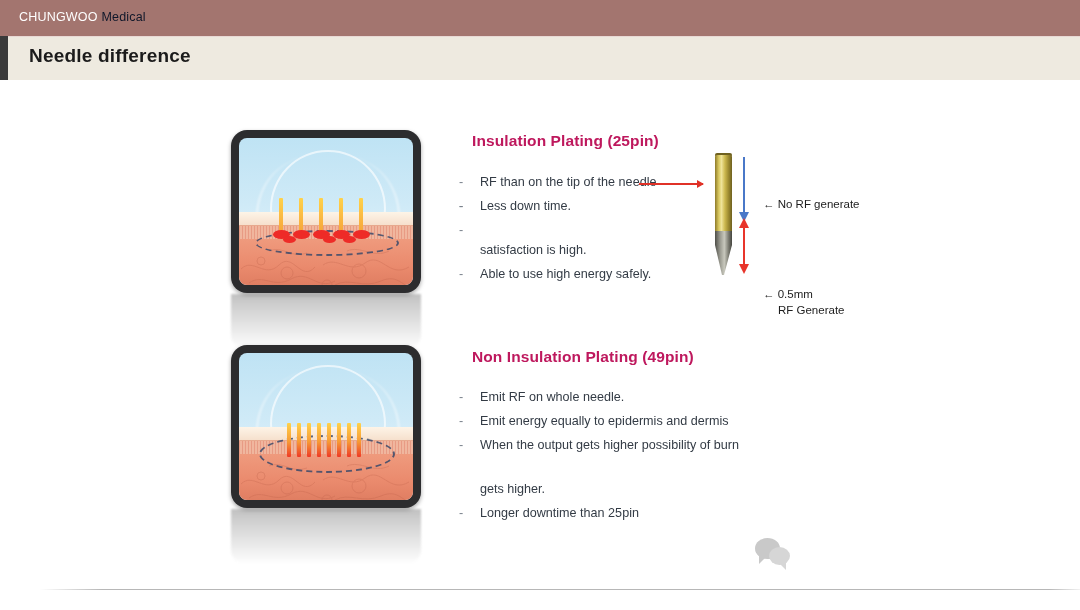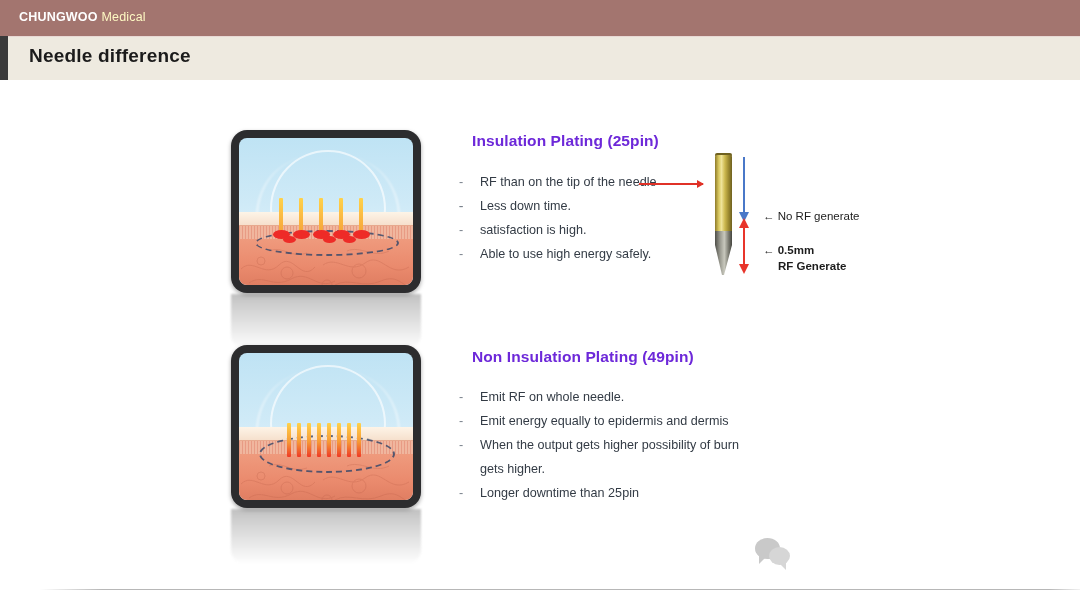--- a/index.html
+++ b/index.html
@@ -14,22 +14,22 @@
   
   .brand-band{
     position:absolute;left:0;top:0;width:1080px;height:36px;
     background:#a3756f;
   }
   .brand-band .brand{
     position:absolute;left:19px;top:10px;
     font-size:12.5px;letter-spacing:.2px;color:#f6eeec;
     white-space:nowrap;
   }
-  .brand-strong{font-weight:bold;color:#ffffff;}
-  .brand-light{font-weight:normal;color:#fef9c3;}
+  .brand-strong{font-weight:normal;color:#ffffff;}
+  .brand-light{font-weight:normal;color:#0f172a;}
 
   .title-band{
     position:absolute;left:0;top:36px;width:1080px;height:44px;
     background:#eeeae0;
     border-top:1px solid #e8d9d5;
   }
   .title-accent{
     position:absolute;left:0;top:36px;width:8px;height:44px;
     background:#3a3a3a;
   }
@@ -107,35 +107,35 @@
   .reflection{
     position:absolute;width:190px;height:55px;
     background:linear-gradient(rgba(120,120,120,.45),rgba(255,255,255,0));
     border-radius:0 0 14px 14px;
     filter:blur(1px);
   }
 
   
   .sec-title{
     position:absolute;
-    font-size:15.5px;font-weight:bold;color:#6d28d9;
+    font-size:15.5px;font-weight:bold;color:#be185d;
     letter-spacing:.1px;white-space:nowrap;
   }
   .bullets{position:absolute;}
   .bullet{
     position:relative;
     font-size:12.6px;color:#333b45;
     line-height:24px;
     padding-left:24px;
     white-space:nowrap;
   }
   .bullet .dash{
     position:absolute;left:3px;top:0;color:#7a828c;
   }
-  .bullet.cont{padding-left:24px;}
+  .bullet.cont{padding-left:24px;margin-top:20px;}
 
   
   .needle-fig{position:absolute;left:703px;top:155px;width:200px;height:130px;}
   .needle-body{
     position:absolute;left:12px;top:0;width:17px;height:78px;
     background:linear-gradient(90deg,#8d7a2a 0%,#d9c85f 22%,#efe49a 38%,#cdb94f 58%,#9c8a30 80%,#6f6120 100%);
     border-radius:2px 2px 0 0;
   }
   .needle-top{
     position:absolute;left:12px;top:-2px;width:17px;height:4px;
@@ -168,21 +168,21 @@
     border-bottom:10px solid #e8352b;border-left:5px solid transparent;border-right:5px solid transparent;
   }
   .red-dbl:after{
     content:"";position:absolute;left:-4px;bottom:-9px;
     border-top:10px solid #e8352b;border-left:5px solid transparent;border-right:5px solid transparent;
   }
   .lbl{
     position:absolute;font-size:11.5px;color:#1d1d1d;white-space:nowrap;
   }
   .lbl-norm{font-weight:normal;}
-  .lbl-bold{font-weight:bold;}
+  .lbl-bold{font-weight:normal;margin-top:44px;}
 
   
   .footer-rule{
     position:absolute;left:40px;top:589px;width:1040px;height:1px;
     background:linear-gradient(90deg,rgba(190,190,190,0),rgba(175,175,175,.9) 6%,rgba(175,175,175,.9) 97%,rgba(190,190,190,.2));
   }
   .watermark{
     position:absolute;left:755px;top:538px;
     display:flex;align-items:center;gap:12px;
   }
@@ -290,21 +290,21 @@
             <stop offset="55%" stop-color="#c8c8bd"></stop>
             <stop offset="80%" stop-color="#7b7b71"></stop>
             <stop offset="100%" stop-color="#45453f"></stop>
           </linearGradient>
         </defs>
         <path d="M0 0 L17 0 L17 14 L9 44 L7 44 L0 14 Z" fill="url(#tipg)"></path>
       </svg>
     </div>
     <div class="blue-arrow"></div>
     <div class="red-dbl"></div>
-    <div class="lbl lbl-norm" style="left:60px;top:55px;">← No RF generate</div>
+    <div class="lbl lbl-norm" style="left:60px;top:43px;">← No RF generate</div>
     <div class="lbl lbl-bold" style="left:60px;top:89px;">← 0.5mm</div>
     <div class="lbl lbl-bold" style="left:75px;top:105px;">RF Generate</div>
   </div>
 
   <div class="card-wrap" style="left:231px;top:265px;">
     <div class="card">
       <div class="card-inner">
         <div class="glow"></div>
         <div class="glow2"></div>
         <div class="skin">

